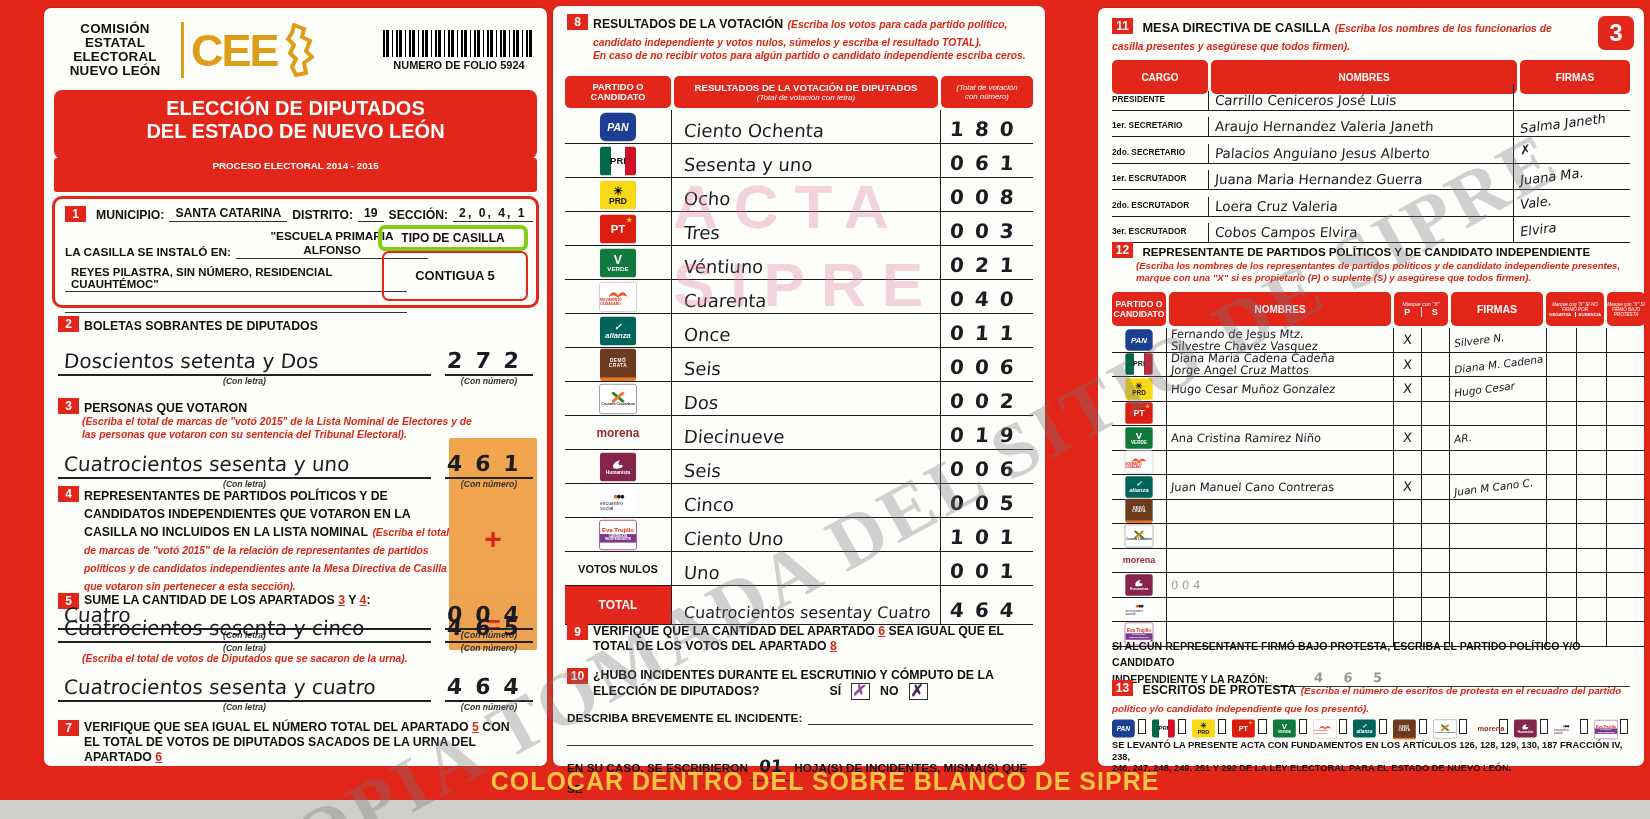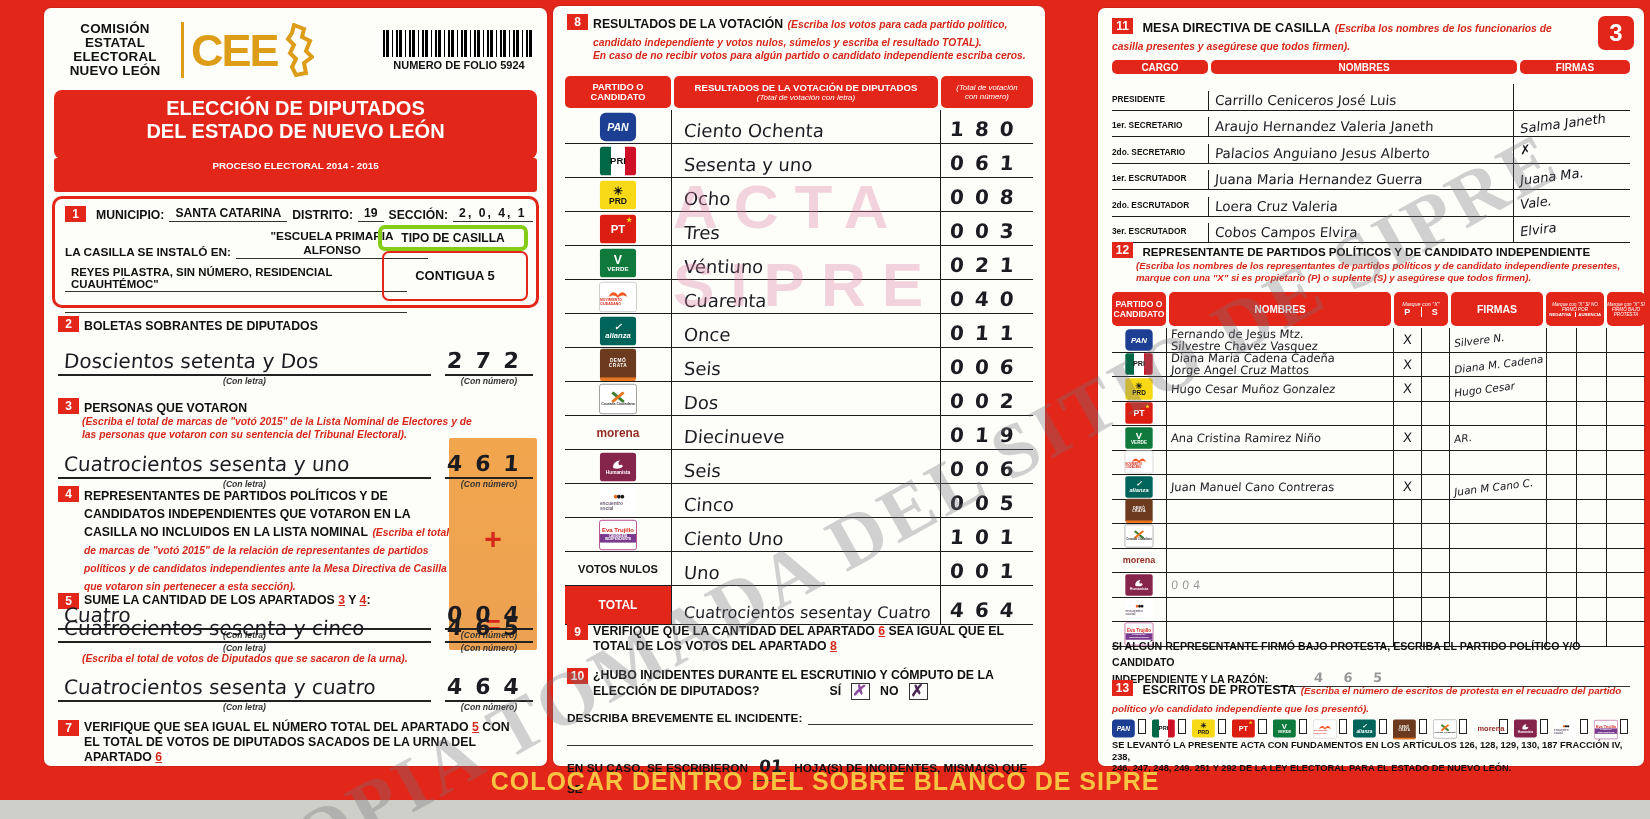--- a/index.html
+++ b/index.html
@@ -509,21 +509,21 @@
 <div id="right-panel" class="panel">
 
   <div class="abs red-box" style="right:10px;top:8px;width:36px;height:34px;border-radius:7px;font-size:24px;font-weight:bold;line-height:34px;">3</div>
 
   <div class="abs" style="left:14px;top:10px;width:460px;">
     <span class="badge">11</span>
     <span class="sec-title" style="font-size:12.8px;">MESA DIRECTIVA DE CASILLA</span>
     <span class="note">(Escriba los nombres de los funcionarios de casilla presentes y asegúrese que todos firmen).</span>
   </div>
 
-  <div class="t11-head abs" style="left:14px;top:52px;right:14px;height:14px;">
+  <div class="t11-head abs" style="left:14px;top:52px;right:14px;height:34px;">
     <div class="seg" style="width:96px;font-size:10px;font-weight:bold;">
         <span>CARGO</span>
       </div>
     <div class="seg" style="flex:1;font-size:10px;font-weight:bold;">
         <span>NOMBRES</span>
       </div>
     <div class="seg" style="width:110px;font-size:10px;font-weight:bold;">
         <span>FIRMAS</span>
       </div>
   </div>

